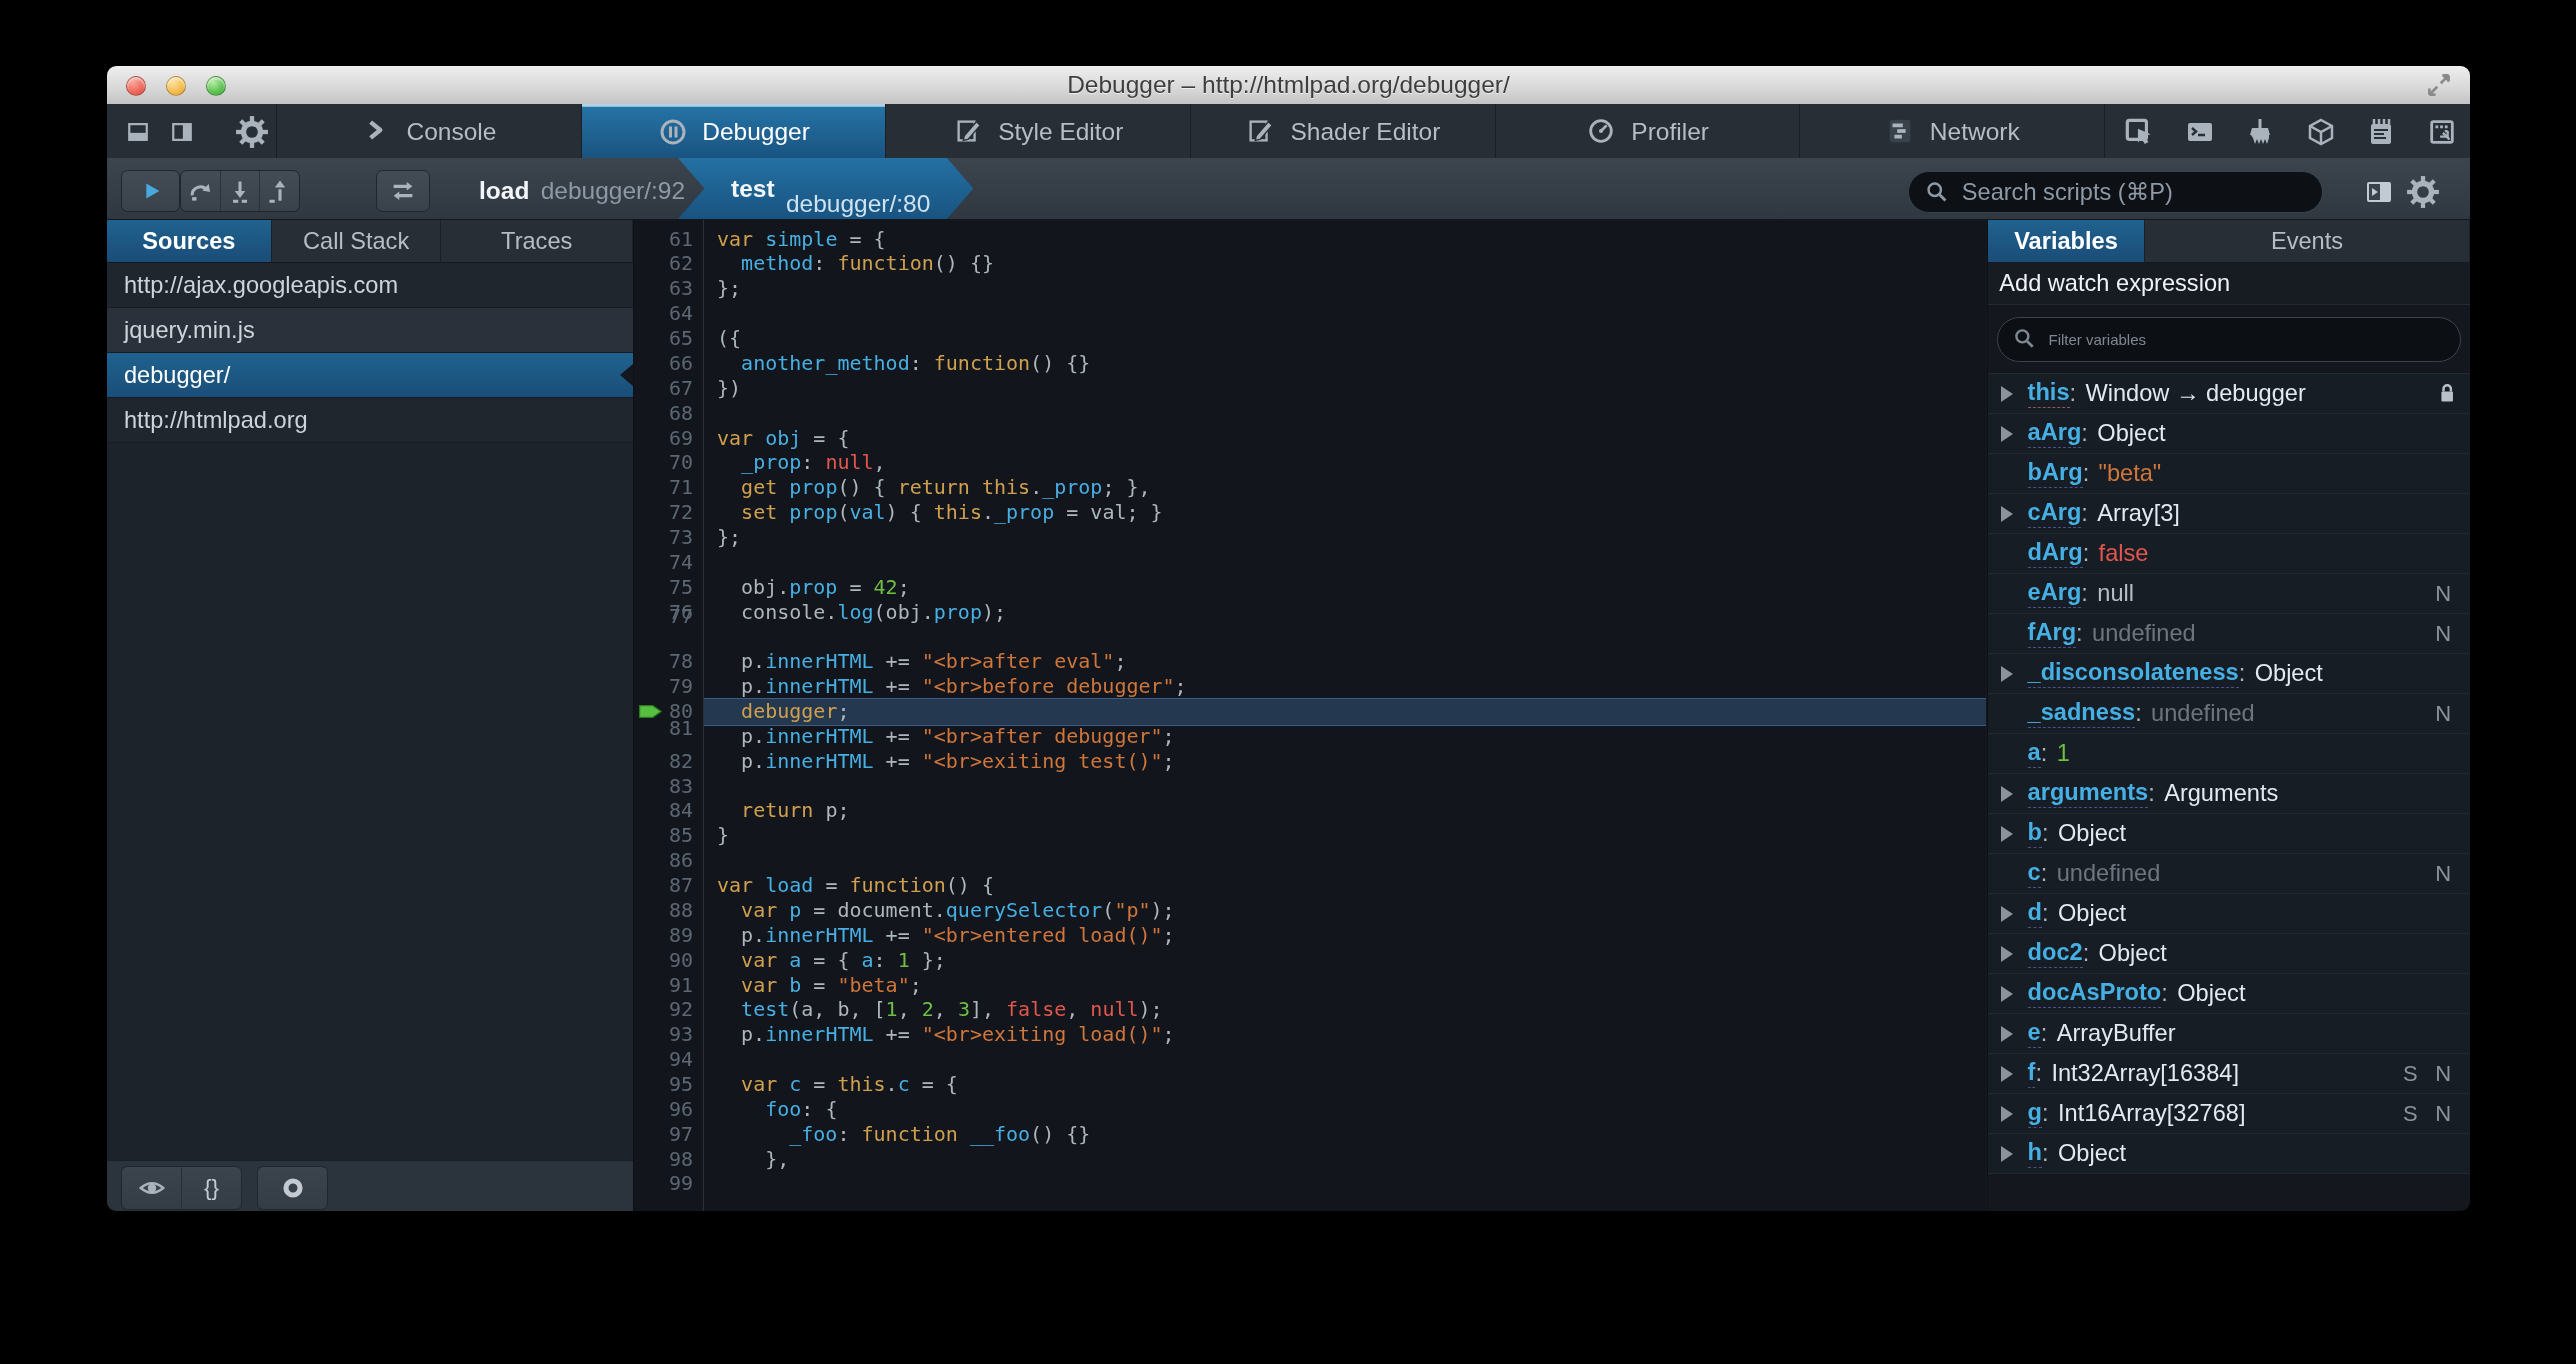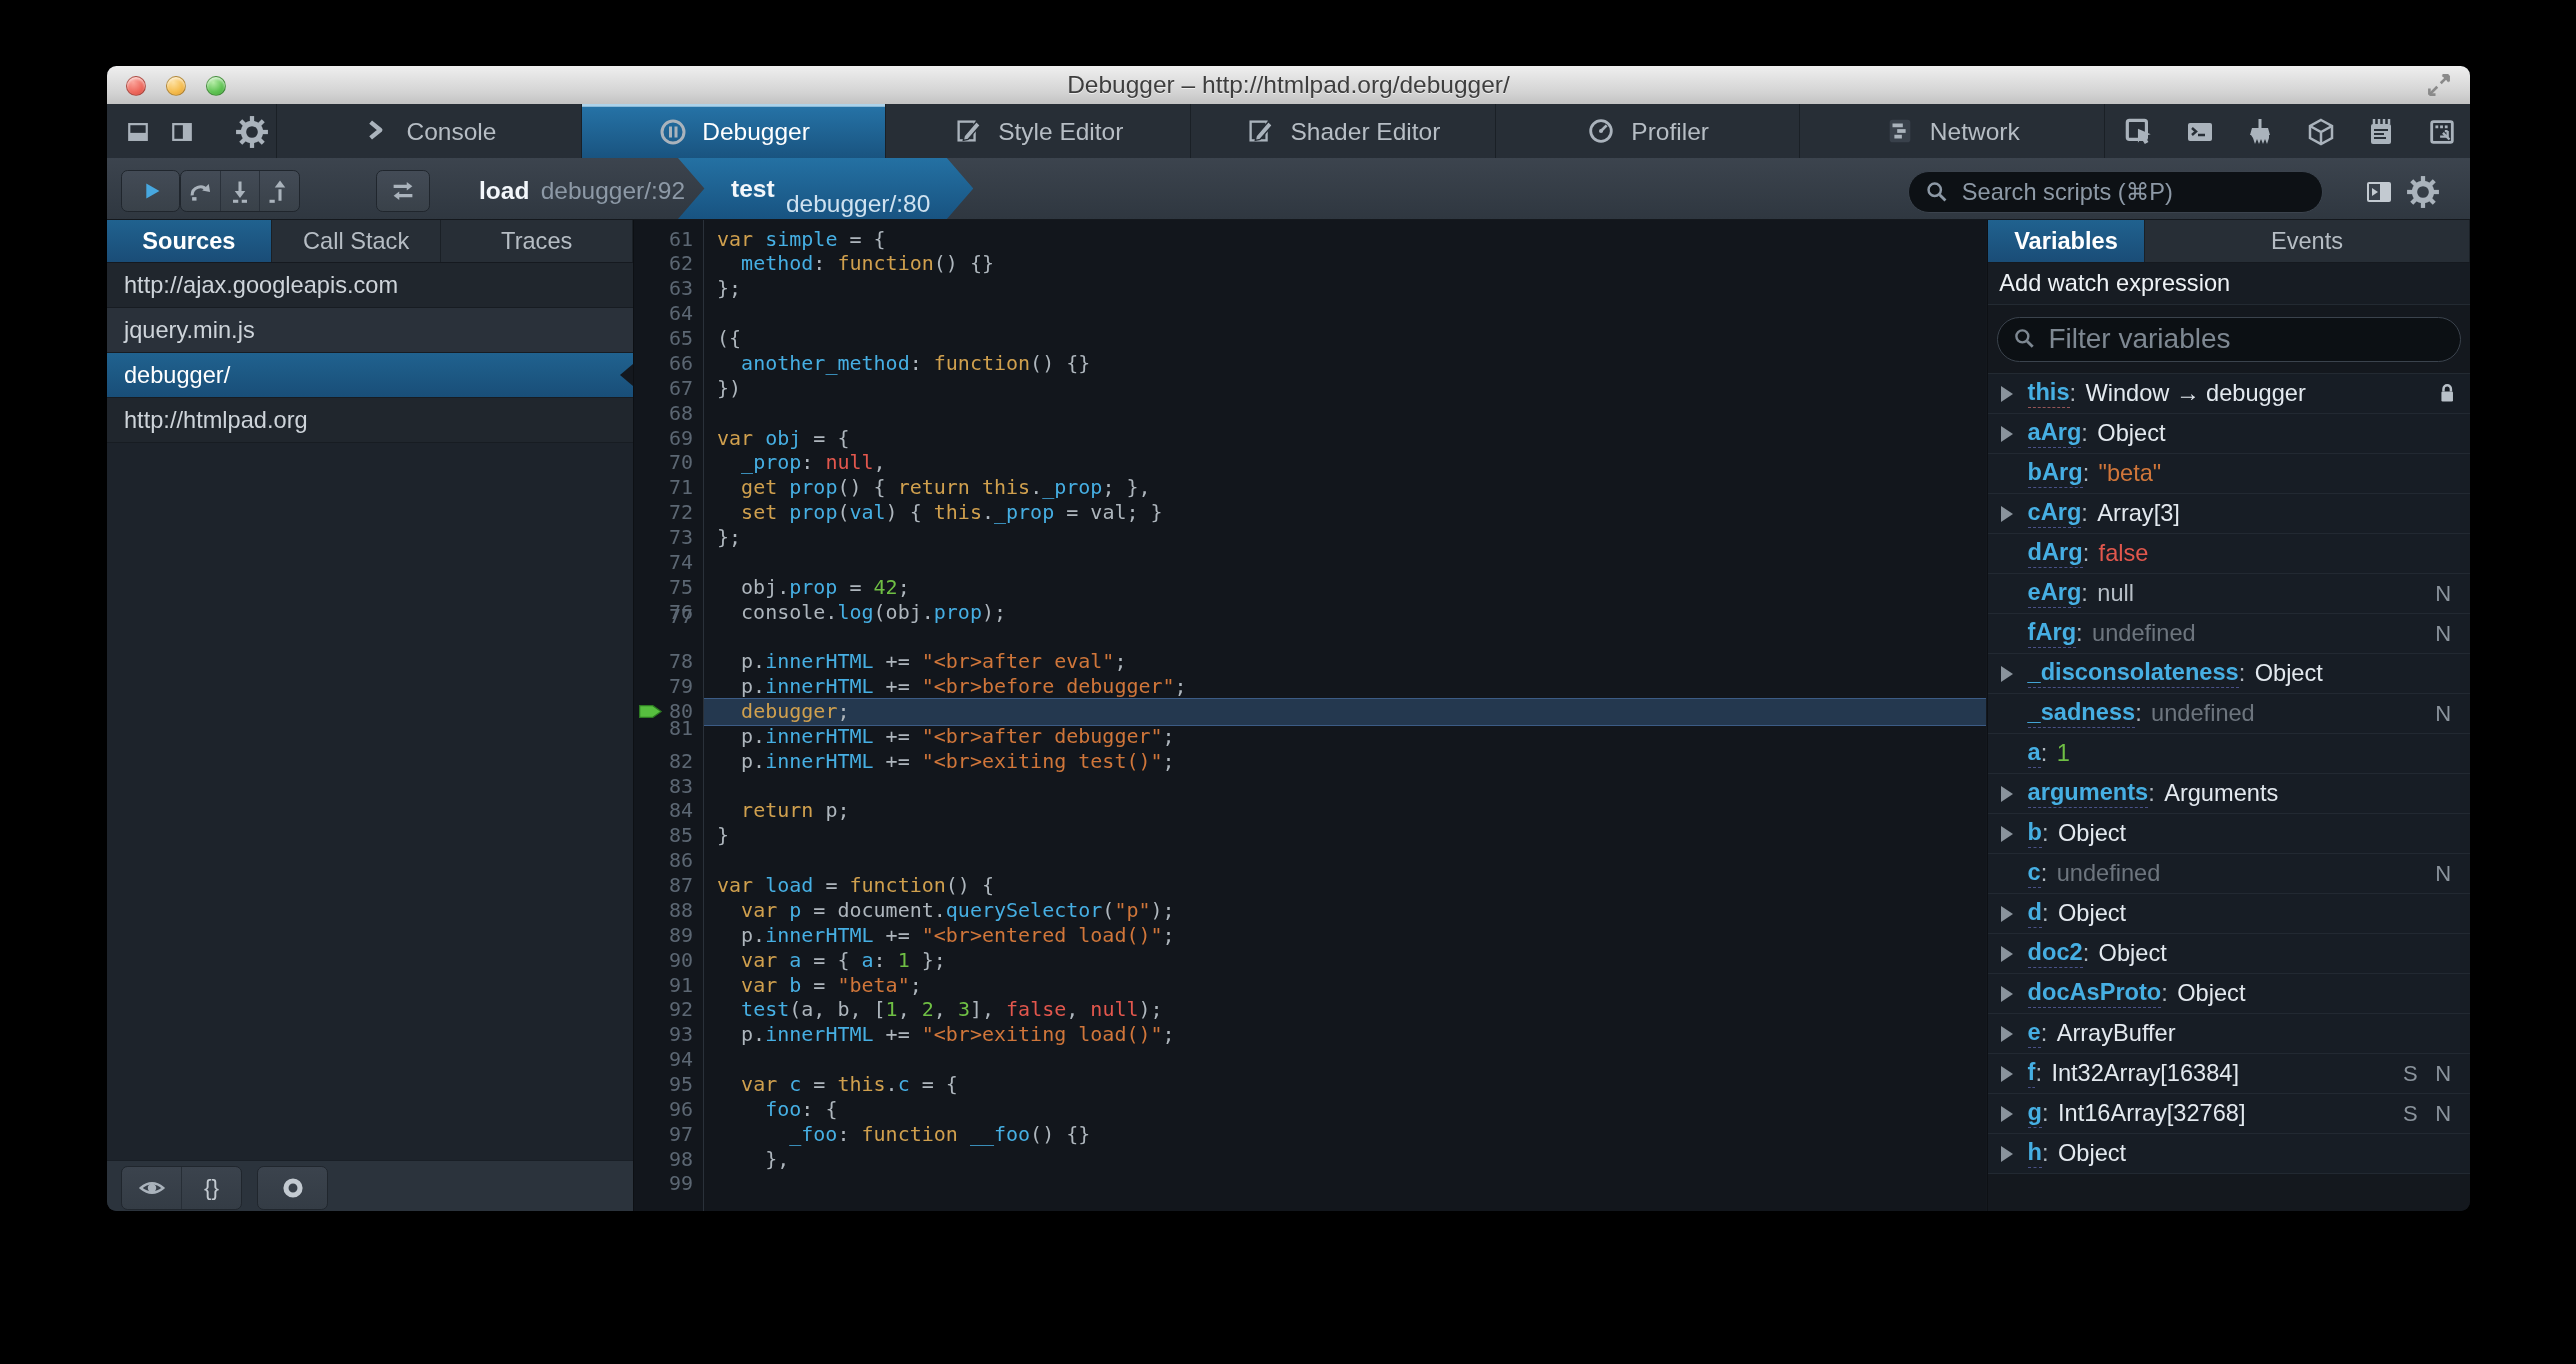--- a/index.html
+++ b/index.html
@@ -91,21 +91,21 @@
   .tk-k{color:#d0a04e;} .tk-d{color:#46afe3;} .tk-s{color:#d0763a;}
   .tk-n{color:#6fbf44;} .tk-a{color:#e2574d;} .tk-p{color:#aeb6bd;}
 
   
   .rightpanel{position:absolute;left:1880px;top:154px;width:483px;height:991px;background:#14181e;border-left:0.9px solid #0d1014;box-sizing:border-box;}
   .watch-row{height:41px;line-height:41px;background:#171c23;border-bottom:0.9px solid #232a32;
              color:#eef2f6;font-size:23.6px;padding-left:11.3px;}
   .filter-row{height:68px;border-bottom:0.9px solid #232a32;background:#14181e;display:flex;align-items:center;padding:0 9.4px;}
   .filterpill{flex:1;height:45px;background:#0c1014;border:1.9px solid #3b434d;border-radius:24.5px;
               display:flex;align-items:center;padding:0 13.2px;box-sizing:border-box;}
-  .filterpill input{flex:1;background:transparent;border:none;outline:none;color:#c7cfd7;font-size:28px;
+  .filterpill input{flex:1;background:transparent;border:none;outline:none;color:#c7cfd7;font-size:15px;
                     font-family:"Liberation Sans",sans-serif;}
   .filterpill input::placeholder{color:#7e8892;}
   .scope-header{height:45px;background:#2f3943;border-bottom:0.9px solid #1b2127;display:flex;align-items:center;
                 gap:15px;padding-left:15px;color:#ced6dd;font-size:23.6px;font-weight:bold;}
   .var-row{height:40px;display:flex;align-items:center;border-bottom:0.9px solid #222932;background:#171d25;
            font-size:23.6px;position:relative;padding-left:13.2px;box-sizing:border-box;}
   .var-arrow{width:26.4px;flex:0 0 26.4px;display:flex;align-items:center;}
   .var-name{color:#46afe3;font-weight:bold;border-bottom:1.9px dashed rgba(135,145,255,.45);padding-bottom:0.9px;}
   .var-name.u-this{border-bottom-color:rgba(255,130,130,.55);}
   .var-colon{color:#aeb6bd;margin-right:9.4px;}

